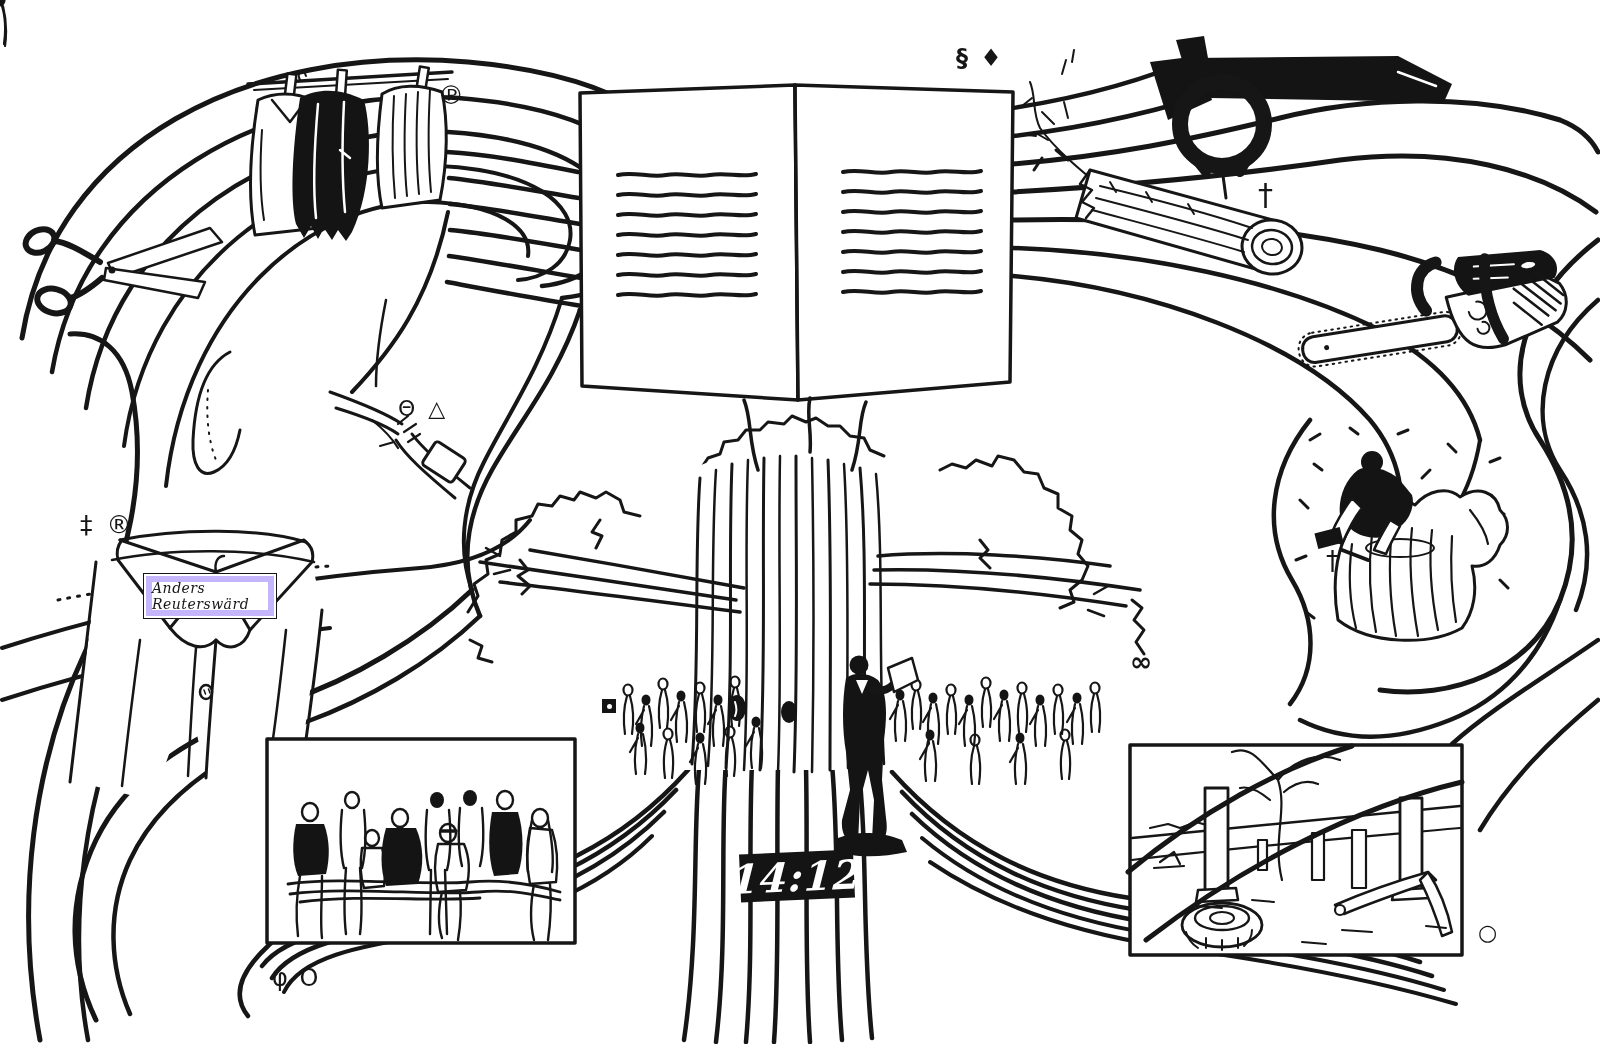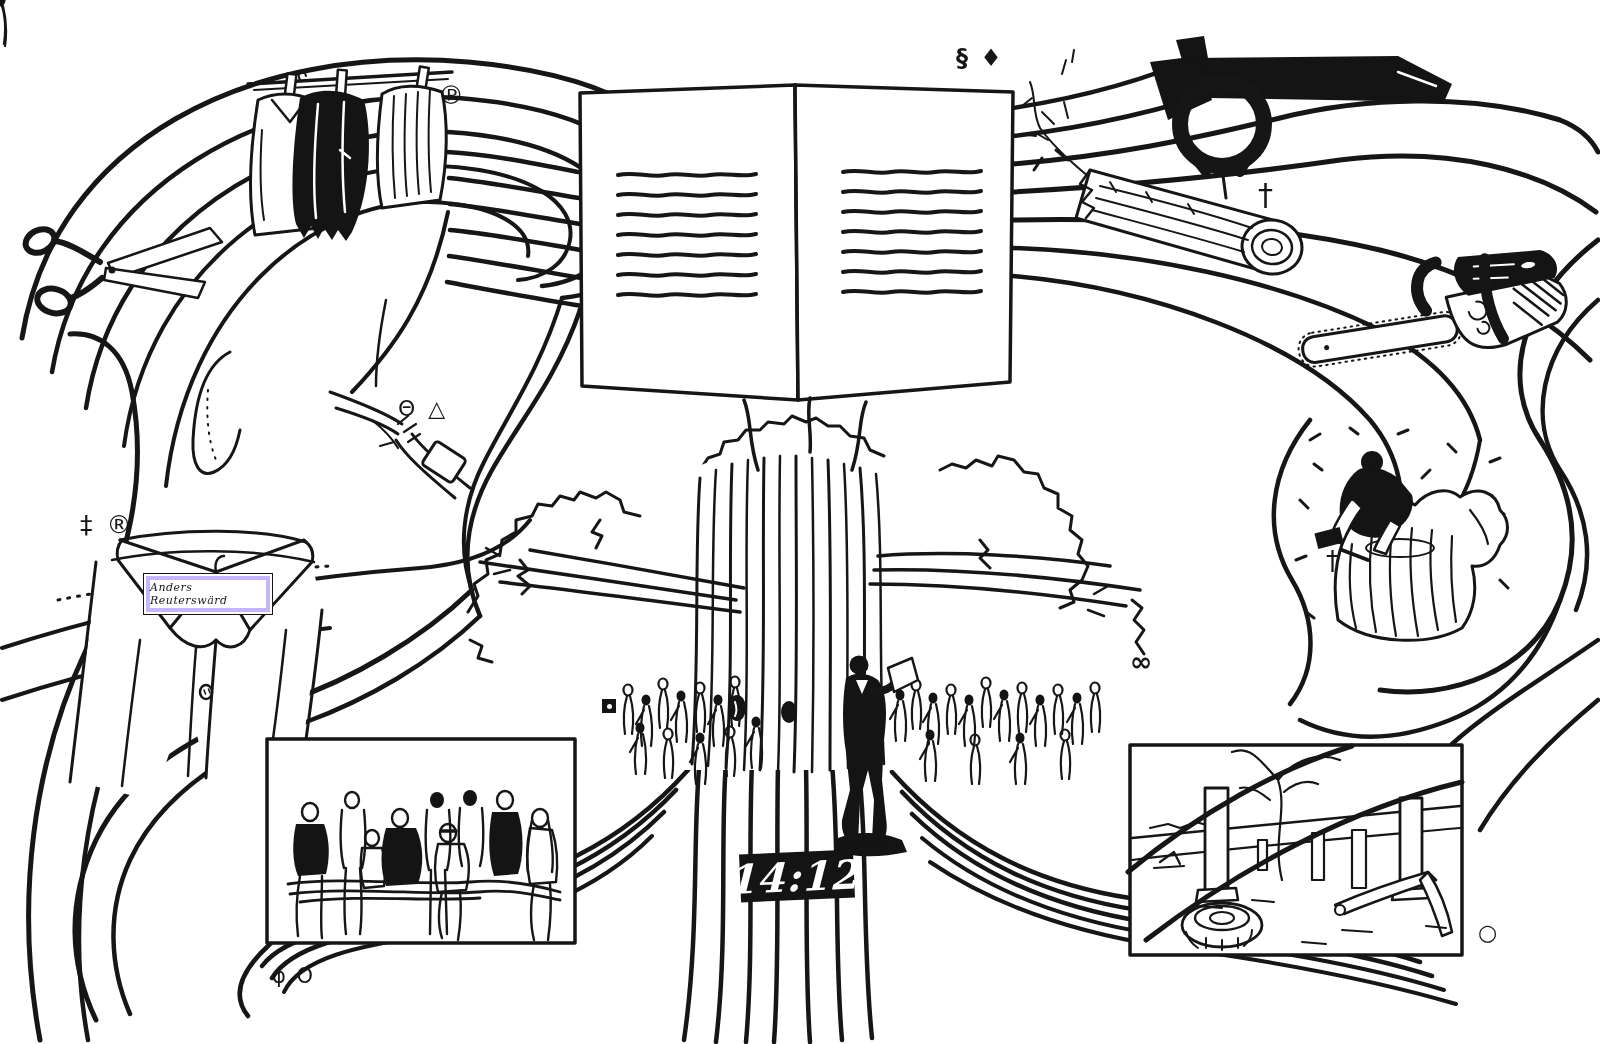--- a/index.html
+++ b/index.html
@@ -2,23 +2,23 @@
 <html><head>
 <meta charset="utf-8">
 <style>
   html,body{margin:0;padding:0;background:#fff;}
   .stage{position:relative;width:1600px;height:1044px;background:#ffffff;overflow:hidden;
          font-family:"DejaVu Sans",sans-serif;color:#161616;}
   .stage svg{position:absolute;left:0;top:0;}
   .sym{position:absolute;color:#161616;font-family:"DejaVu Sans",sans-serif;line-height:1;
        user-select:none;white-space:nowrap;}
   .shirt-label{position:absolute;left:146px;top:576px;width:116px;height:28px;
-       border:4px solid #c4b5fd;box-shadow:0 0 0 2px #fff,0 0 0 3px #161616;
+       border:6px solid #c4b5fd;box-shadow:0 0 0 2px #fff,0 0 0 3px #161616;
        display:flex;align-items:center;justify-content:center;
-       font-family:"DejaVu Serif",serif;font-style:italic;font-size:11px;letter-spacing:0.5px;
+       font-family:"DejaVu Serif",serif;font-style:italic;font-size:14px;letter-spacing:0.5px;
        background:#fff;}
   .clock{position:absolute;left:740px;top:852px;width:114px;height:48px;background:#141414;
        transform:rotate(-2.5deg);display:flex;align-items:center;justify-content:center;}
   .clock span{color:#ffffff;font-family:"DejaVu Serif",serif;font-style:italic;font-weight:700;
        font-size:40px;letter-spacing:1px;transform:skewX(-6deg);}
   .sqdot{position:absolute;left:602px;top:699px;width:14px;height:14px;background:#141414;
        display:flex;align-items:center;justify-content:center;}
   .sqdot i{display:block;width:5px;height:5px;border-radius:50%;background:#fff;}
 </style>
 </head>
@@ -413,21 +413,21 @@
 <span class="sym" style="left:1258px;top:180px;font-size:30px;">†</span>
 
 <span class="sym" style="left:398px;top:398px;font-size:22px;letter-spacing:3px;">Θ △</span>
 
 <span class="sym" style="left:80px;top:512px;font-size:25px;letter-spacing:3px;">‡ ®</span>
 
 <span class="sym" style="left:1130px;top:648px;font-size:27px;font-weight:700;">∞</span>
 
 <span class="sym" style="left:1326px;top:548px;font-size:26px;">†</span>
 
-<span class="sym" style="left:272px;top:966px;font-size:21px;letter-spacing:2px;">φ Ο</span>
+<span class="sym" style="left:272px;top:966px;font-size:24px;letter-spacing:2px;">φ Ο</span>
 
 <span class="sym" style="left:1478px;top:922px;font-size:22px;font-weight:700;">○</span>
 
 <span class="sqdot">
       <i></i>
     </span>
 
 <div class="shirt-label">Anders Reuterswärd</div>
 
 <div class="clock">

